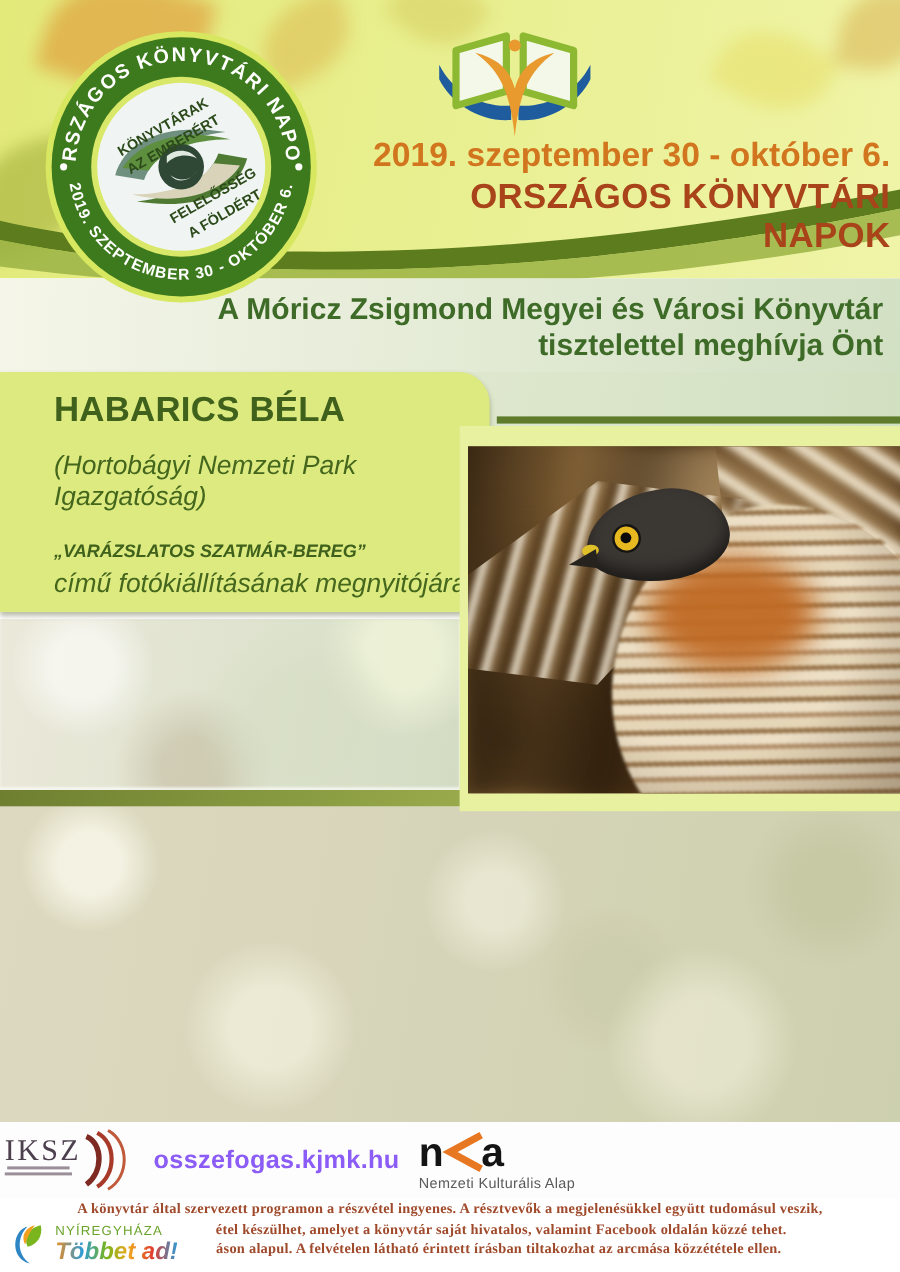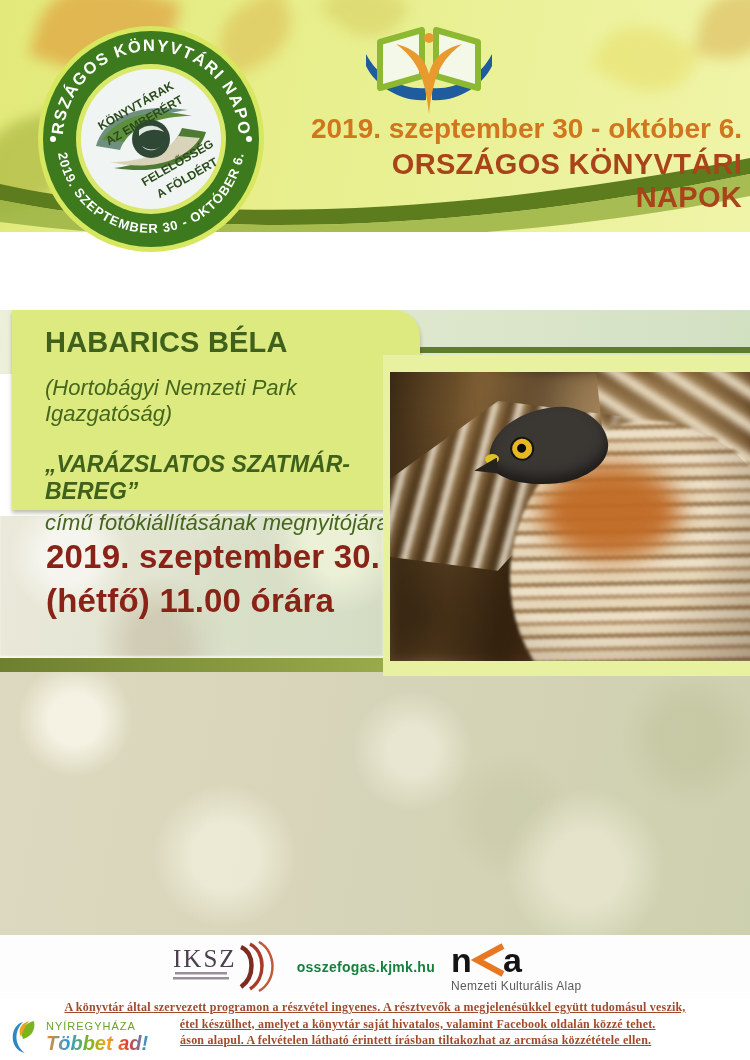--- a/index.html
+++ b/index.html
@@ -34,28 +34,28 @@
           background:linear-gradient(95deg,#f5f6e9 0%,#e2ead4 55%,#d2e0c4 100%);}
   .invite-text{position:absolute;right:14px;top:11px;text-align:right;
                font-size:25px;line-height:30px;font-weight:700;color:#3e6b28;}
 
   
   .mid-bg{position:absolute;left:0;top:310px;width:750px;height:64px;
           background:linear-gradient(95deg,#ecf0da,#d2e0c2);}
   .mid-line{position:absolute;left:414px;top:347px;width:336px;height:6px;background:#5e7c2b;}
 
   
-  .speaker-box{position:absolute;left:12px;top:310px;width:408px;height:200px;
+  .speaker-box{position:absolute;left:0;top:310px;width:408px;height:200px;
                background:#dcea7f;border-radius:0 26px 26px 0;
-               box-shadow:0 3px 4px rgba(60,70,20,.35);padding:16px 0 0 33px;box-sizing:border-box;
+               box-shadow:0 3px 4px rgba(60,70,20,.35);padding:16px 0 0 45px;box-sizing:border-box;
                color:#44661d;z-index:3;}
   .speaker-name{font-size:29px;font-weight:800;letter-spacing:.2px;color:#3f611c;}
   .speaker-role{font-size:24px;font-style:italic;margin-top:6px;}
   .speaker-org{font-size:22px;font-style:italic;margin-top:16px;}
-  .expo-title{font-size:23px;font-weight:800;font-style:italic;margin-top:24px;color:#3f611c;}
+  .expo-title{font-size:15px;font-weight:800;font-style:italic;margin-top:24px;color:#3f611c;}
   .expo-sub{font-size:22px;font-style:italic;margin-top:5px;}
 
   
   .date-band{position:absolute;left:0;top:516px;width:383px;height:142px;z-index:2;
       background:
         radial-gradient(circle at 18% 28%, rgba(255,255,255,.6) 0 26px, transparent 60px),
         radial-gradient(circle at 65% 62%, rgba(214,222,196,.6) 0 40px, transparent 85px),
         radial-gradient(circle at 42% 88%, rgba(176,160,128,.35) 0 26px, transparent 66px),
         radial-gradient(circle at 88% 20%, rgba(244,248,220,.7) 0 30px, transparent 70px),
         linear-gradient(100deg,#ebe9da,#dde2cd 60%,#d3dcc3);
@@ -114,30 +114,30 @@
         radial-gradient(circle at 10% 18%, rgba(252,250,238,.75) 0 26px, transparent 58px),
         radial-gradient(circle at 30% 70%, rgba(248,246,228,.6) 0 34px, transparent 72px),
         radial-gradient(circle at 55% 30%, rgba(250,248,232,.5) 0 24px, transparent 60px),
         radial-gradient(circle at 78% 75%, rgba(244,242,222,.55) 0 38px, transparent 80px),
         radial-gradient(circle at 92% 25%, rgba(188,192,150,.45) 0 30px, transparent 70px),
         radial-gradient(circle at 68% 55%, rgba(196,198,160,.4) 0 26px, transparent 64px),
         linear-gradient(100deg,#ddd9c0,#d6d4b8 50%,#cdd0ae);}
 
   
   .footer{position:absolute;left:0;top:935px;width:750px;height:64px;background:#fdfdfd;
-          display:flex;align-items:center;justify-content:center;gap:16px;transform:none;}
-  .website{font-size:14px;font-weight:800;color:#15803d;letter-spacing:.3px;}
+          display:flex;align-items:center;gap:16px;transform:none;}
+  .website{font-size:21px;font-weight:800;color:#8b5cf6;letter-spacing:.3px;}
   .nka{display:flex;flex-direction:column;align-items:flex-start;line-height:1;}
   .nka-caption{font-size:12px;color:#5a5a5a;margin-top:1px;letter-spacing:.3px;}
 
   
   .disclaimer{position:absolute;left:0;top:999px;width:750px;height:61px;background:#fff;
       font-family:"Liberation Serif","DejaVu Serif",serif;font-weight:700;
       color:#a04a2c;font-size:12px;line-height:16.5px;text-align:center;letter-spacing:.2px;}
-  .disclaimer .dl{white-space:nowrap;text-decoration:underline;}
+  .disclaimer .dl{white-space:nowrap;}
 
   .city-logo{position:absolute;left:2px;top:1014px;width:178px;height:46px;background:#fff;
       display:flex;align-items:center;gap:4px;z-index:8;padding-left:4px;box-sizing:border-box;}
   .city-text{display:flex;flex-direction:column;line-height:1;}
   .city-name{font-size:11px;font-weight:400;color:#6aa32a;letter-spacing:1px;}
   .city-slogan{font-size:20px;font-weight:800;font-style:italic;margin-top:1px;
       background:linear-gradient(90deg,#f08c1e 0%,#2e9bd6 22%,#7ab51d 42%,#f0a81e 60%,#e03c31 80%,#2e9bd6 100%);
       -webkit-background-clip:text;background-clip:text;color:transparent;}
 </style>
 </head>
@@ -196,34 +196,38 @@
       <circle cx="115" cy="115" r="19" fill="#2f4836"></circle>
       <path d="M103,106 C110,100 122,100 128,108 C120,104 110,105 103,112 Z" fill="#dfe8df"></path>
       <path d="M106,122 C114,128 124,126 128,118 C124,126 112,130 106,122 Z" fill="#dfe8df"></path>
     </g>
     <text transform="rotate(-30 96 84)" x="58" y="88" font-size="12" font-weight="bold" fill="#2c4a1a">KÖNYVTÁRAK</text>
     <text transform="rotate(-30 102 100)" x="66" y="104" font-size="12" font-weight="bold" fill="#2c4a1a">AZ EMBERÉRT</text>
     <text transform="rotate(-30 136 142)" x="102" y="146" font-size="12" font-weight="bold" fill="#2c4a1a">FELELŐSSÉG</text>
     <text transform="rotate(-30 144 158)" x="118" y="162" font-size="12" font-weight="bold" fill="#2c4a1a">A FÖLDÉRT</text>
   </svg>
 
+  <div class="invite">
+    <div class="invite-text">
+      <div>A Móricz Zsigmond Megyei és Városi Könyvtár</div>
+      <div>tisztelettel meghívja Önt</div>
+    </div>
+  </div>
 
   <div class="mid-bg"></div>
   <div class="mid-line"></div>
 
   <div class="speaker-box">
     <div class="speaker-name">HABARICS BÉLA</div>
     <div class="speaker-org">(Hortobágyi Nemzeti Park Igazgatóság)</div>
     <div class="expo-title">„VARÁZSLATOS SZATMÁR-BEREG”</div>
     <div class="expo-sub">című fotókiállításának megnyitójára</div>
   </div>
 
   <div class="date-band">
-    <div class="date-line d1">2019. szeptember 30.</div>
-    <div class="date-line d2">(hétfő) 11.00 órára</div>
   </div>
 
   <div class="divider"></div>
 
   <div class="photo-frame">
     <div class="photo">
       <div class="ph-bg"></div>
       <div class="ph-glow"></div>
       <div class="wing-left"></div>
       <div class="wing-top"></div>

